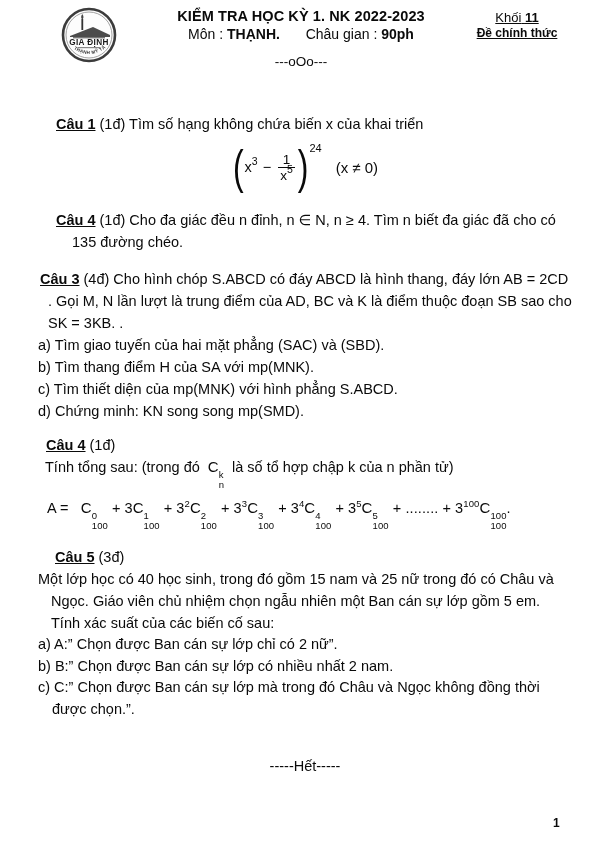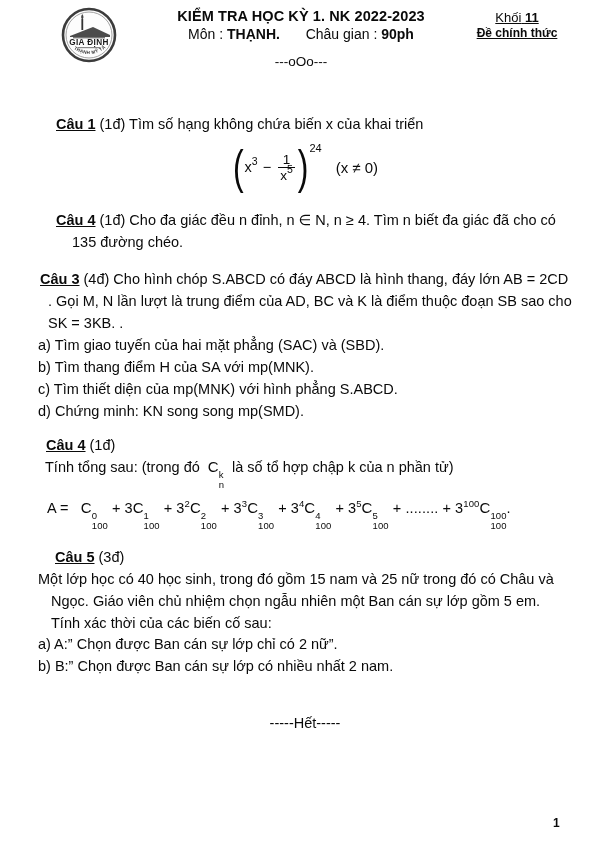--- a/index.html
+++ b/index.html
@@ -177,20 +177,21 @@
           <span>100</span>
           <span>100</span>
         </span></span><span>.</span>
   </div>
 
   <p class="para q5h mt-q5">
     <span class="q-label">Câu 5</span>
     <span>(3đ)</span>
   </p>
   <p class="para q5p">Một lớp học có 40 học sinh, trong đó gồm 15 nam và 25 nữ trong đó có Châu và Ngọc. Giáo viên chủ nhiệm chọn ngẫu nhiên một Ban cán sự lớp gồm 5 em.</p>
-  <p class="para q5p" style="padding-left:13px; text-indent:0;">Tính xác thời của các biến cố sau:</p>
+  <p class="para q5p" style="padding-left:13px; text-indent:0;">Tính xác suất của các biến cố sau:</p>
   <div class="item5">a) A:” Chọn được Ban cán sự lớp chỉ có 2 nữ”.</div>
   <div class="item5">b) B:” Chọn được Ban cán sự lớp có nhiều nhất  2 nam.</div>
+  <div class="item5">c) C:” Chọn được Ban cán sự lớp mà trong đó Châu và Ngọc không đồng thời được chọn.”.</div>
 
   <div class="het mt-het">-----Hết-----</div>
 </div>
 
 <div class="page-num">1</div>
 
 </body></html>

